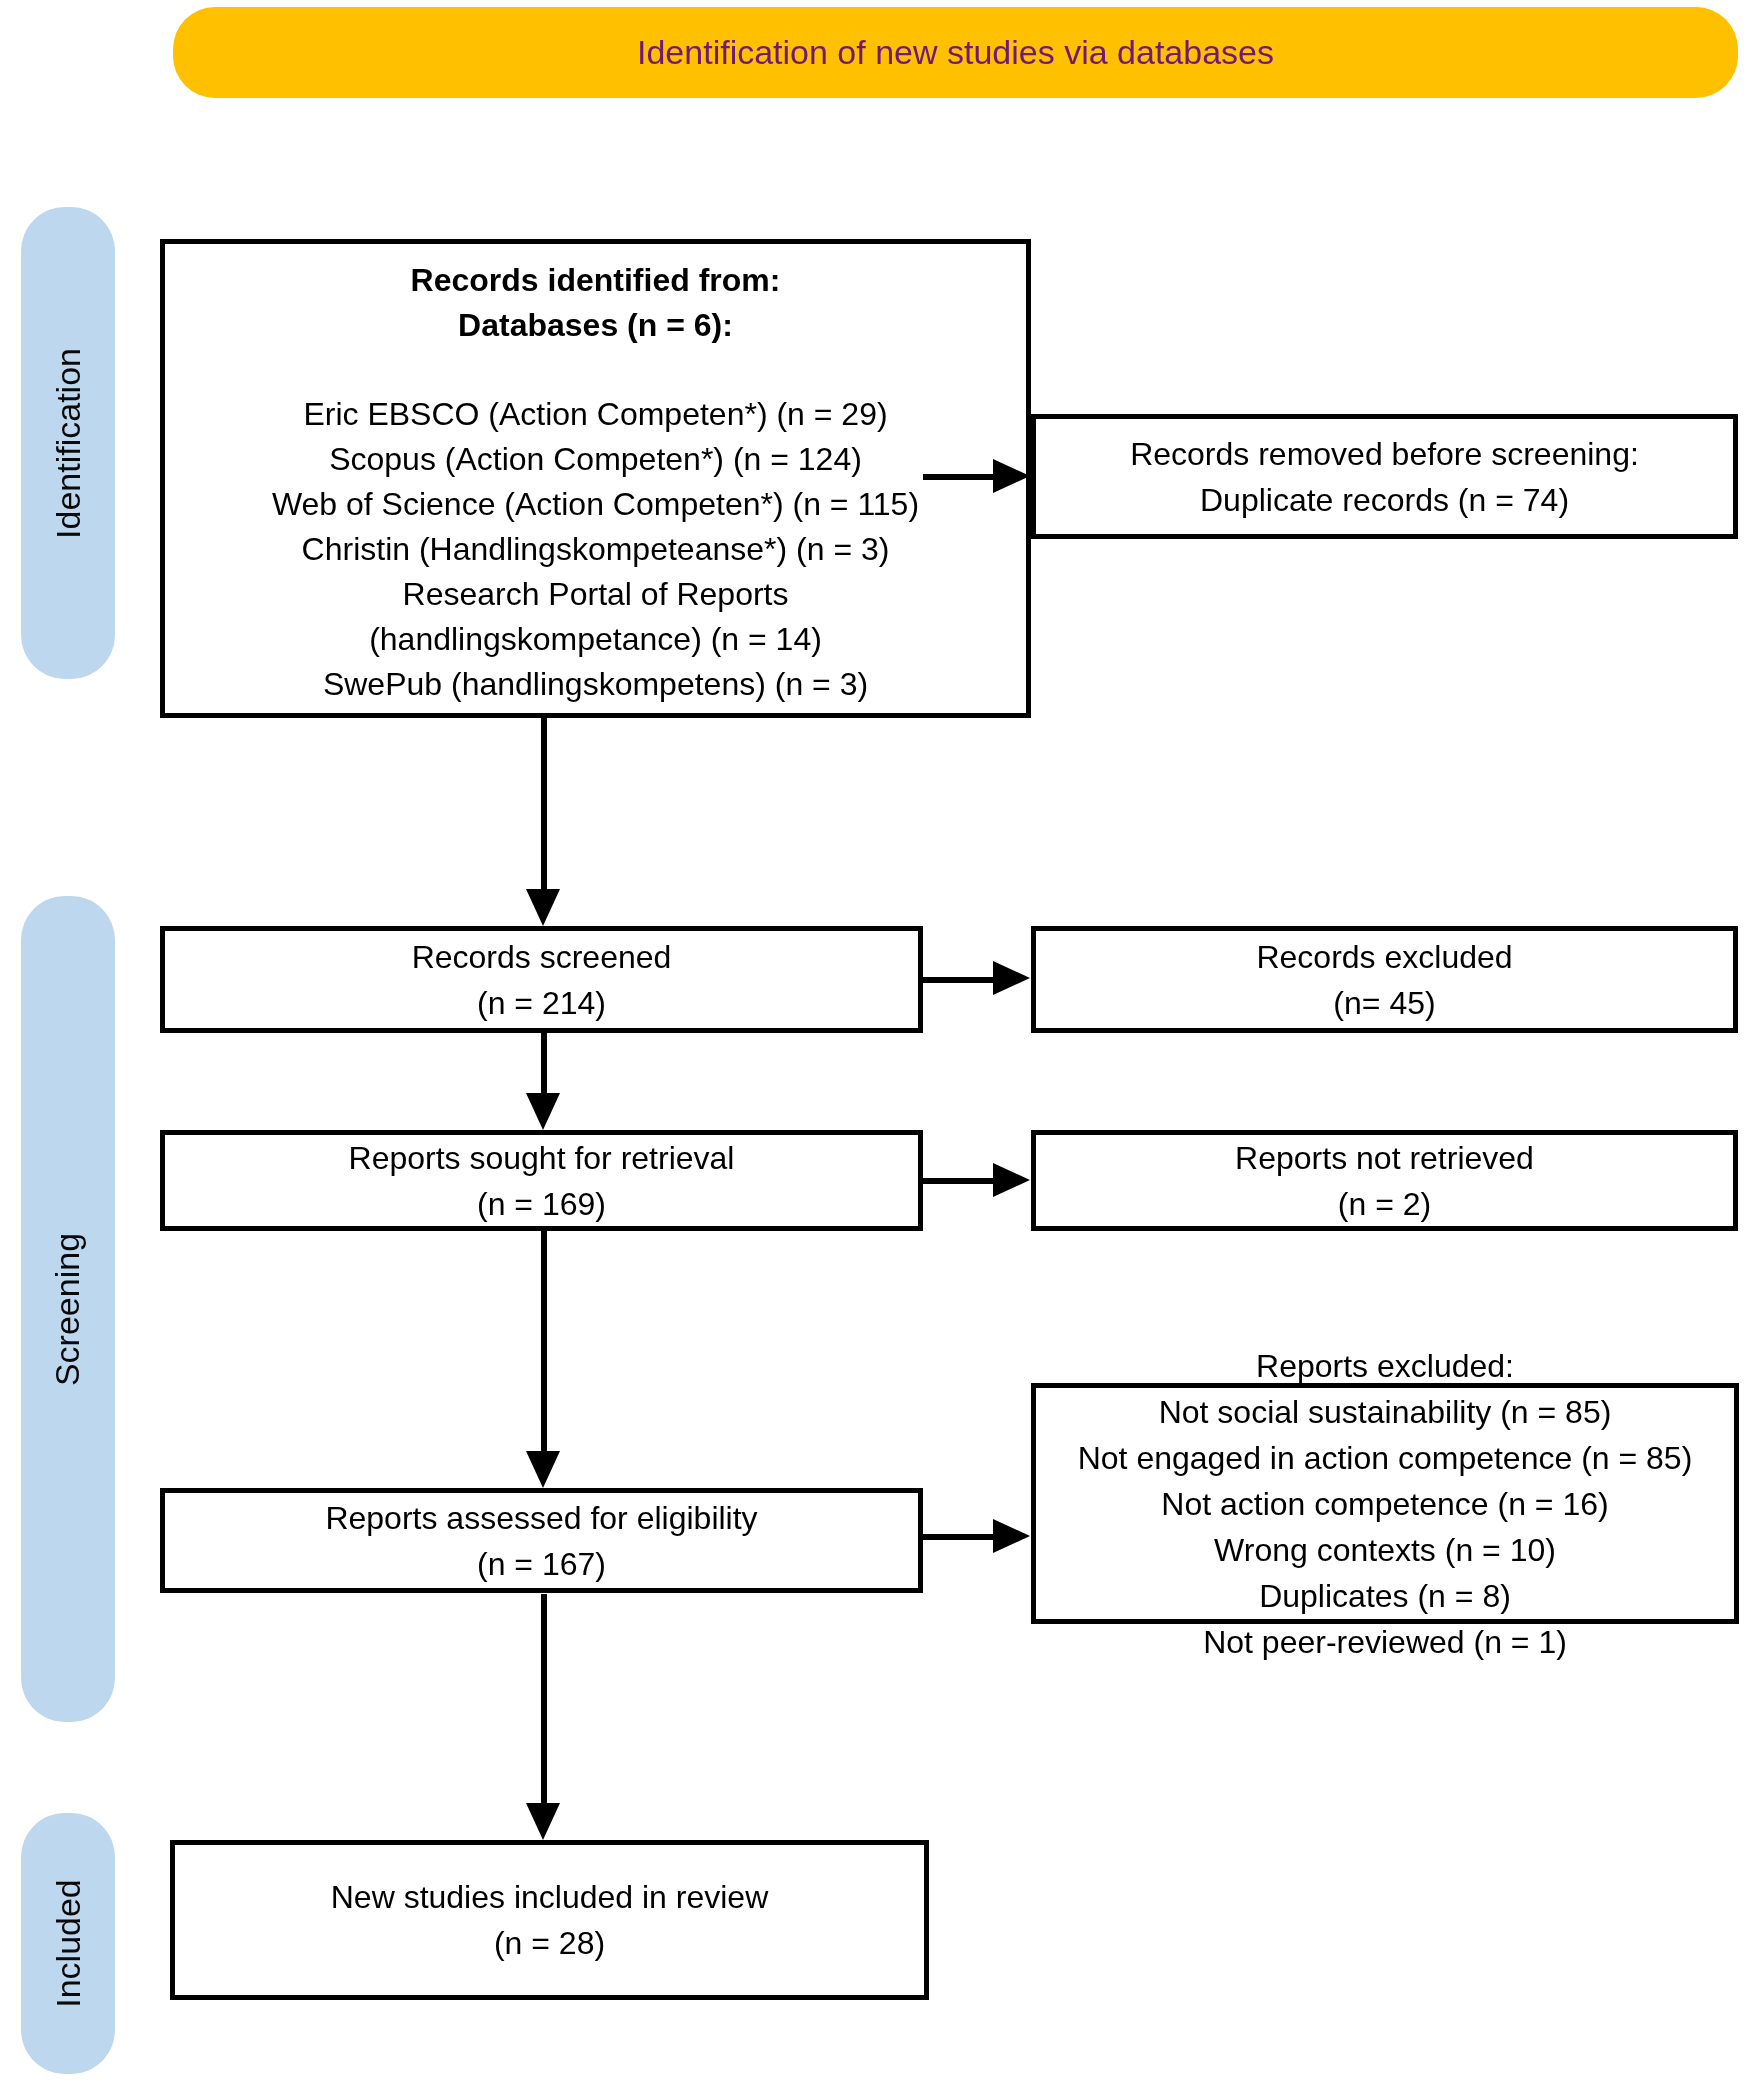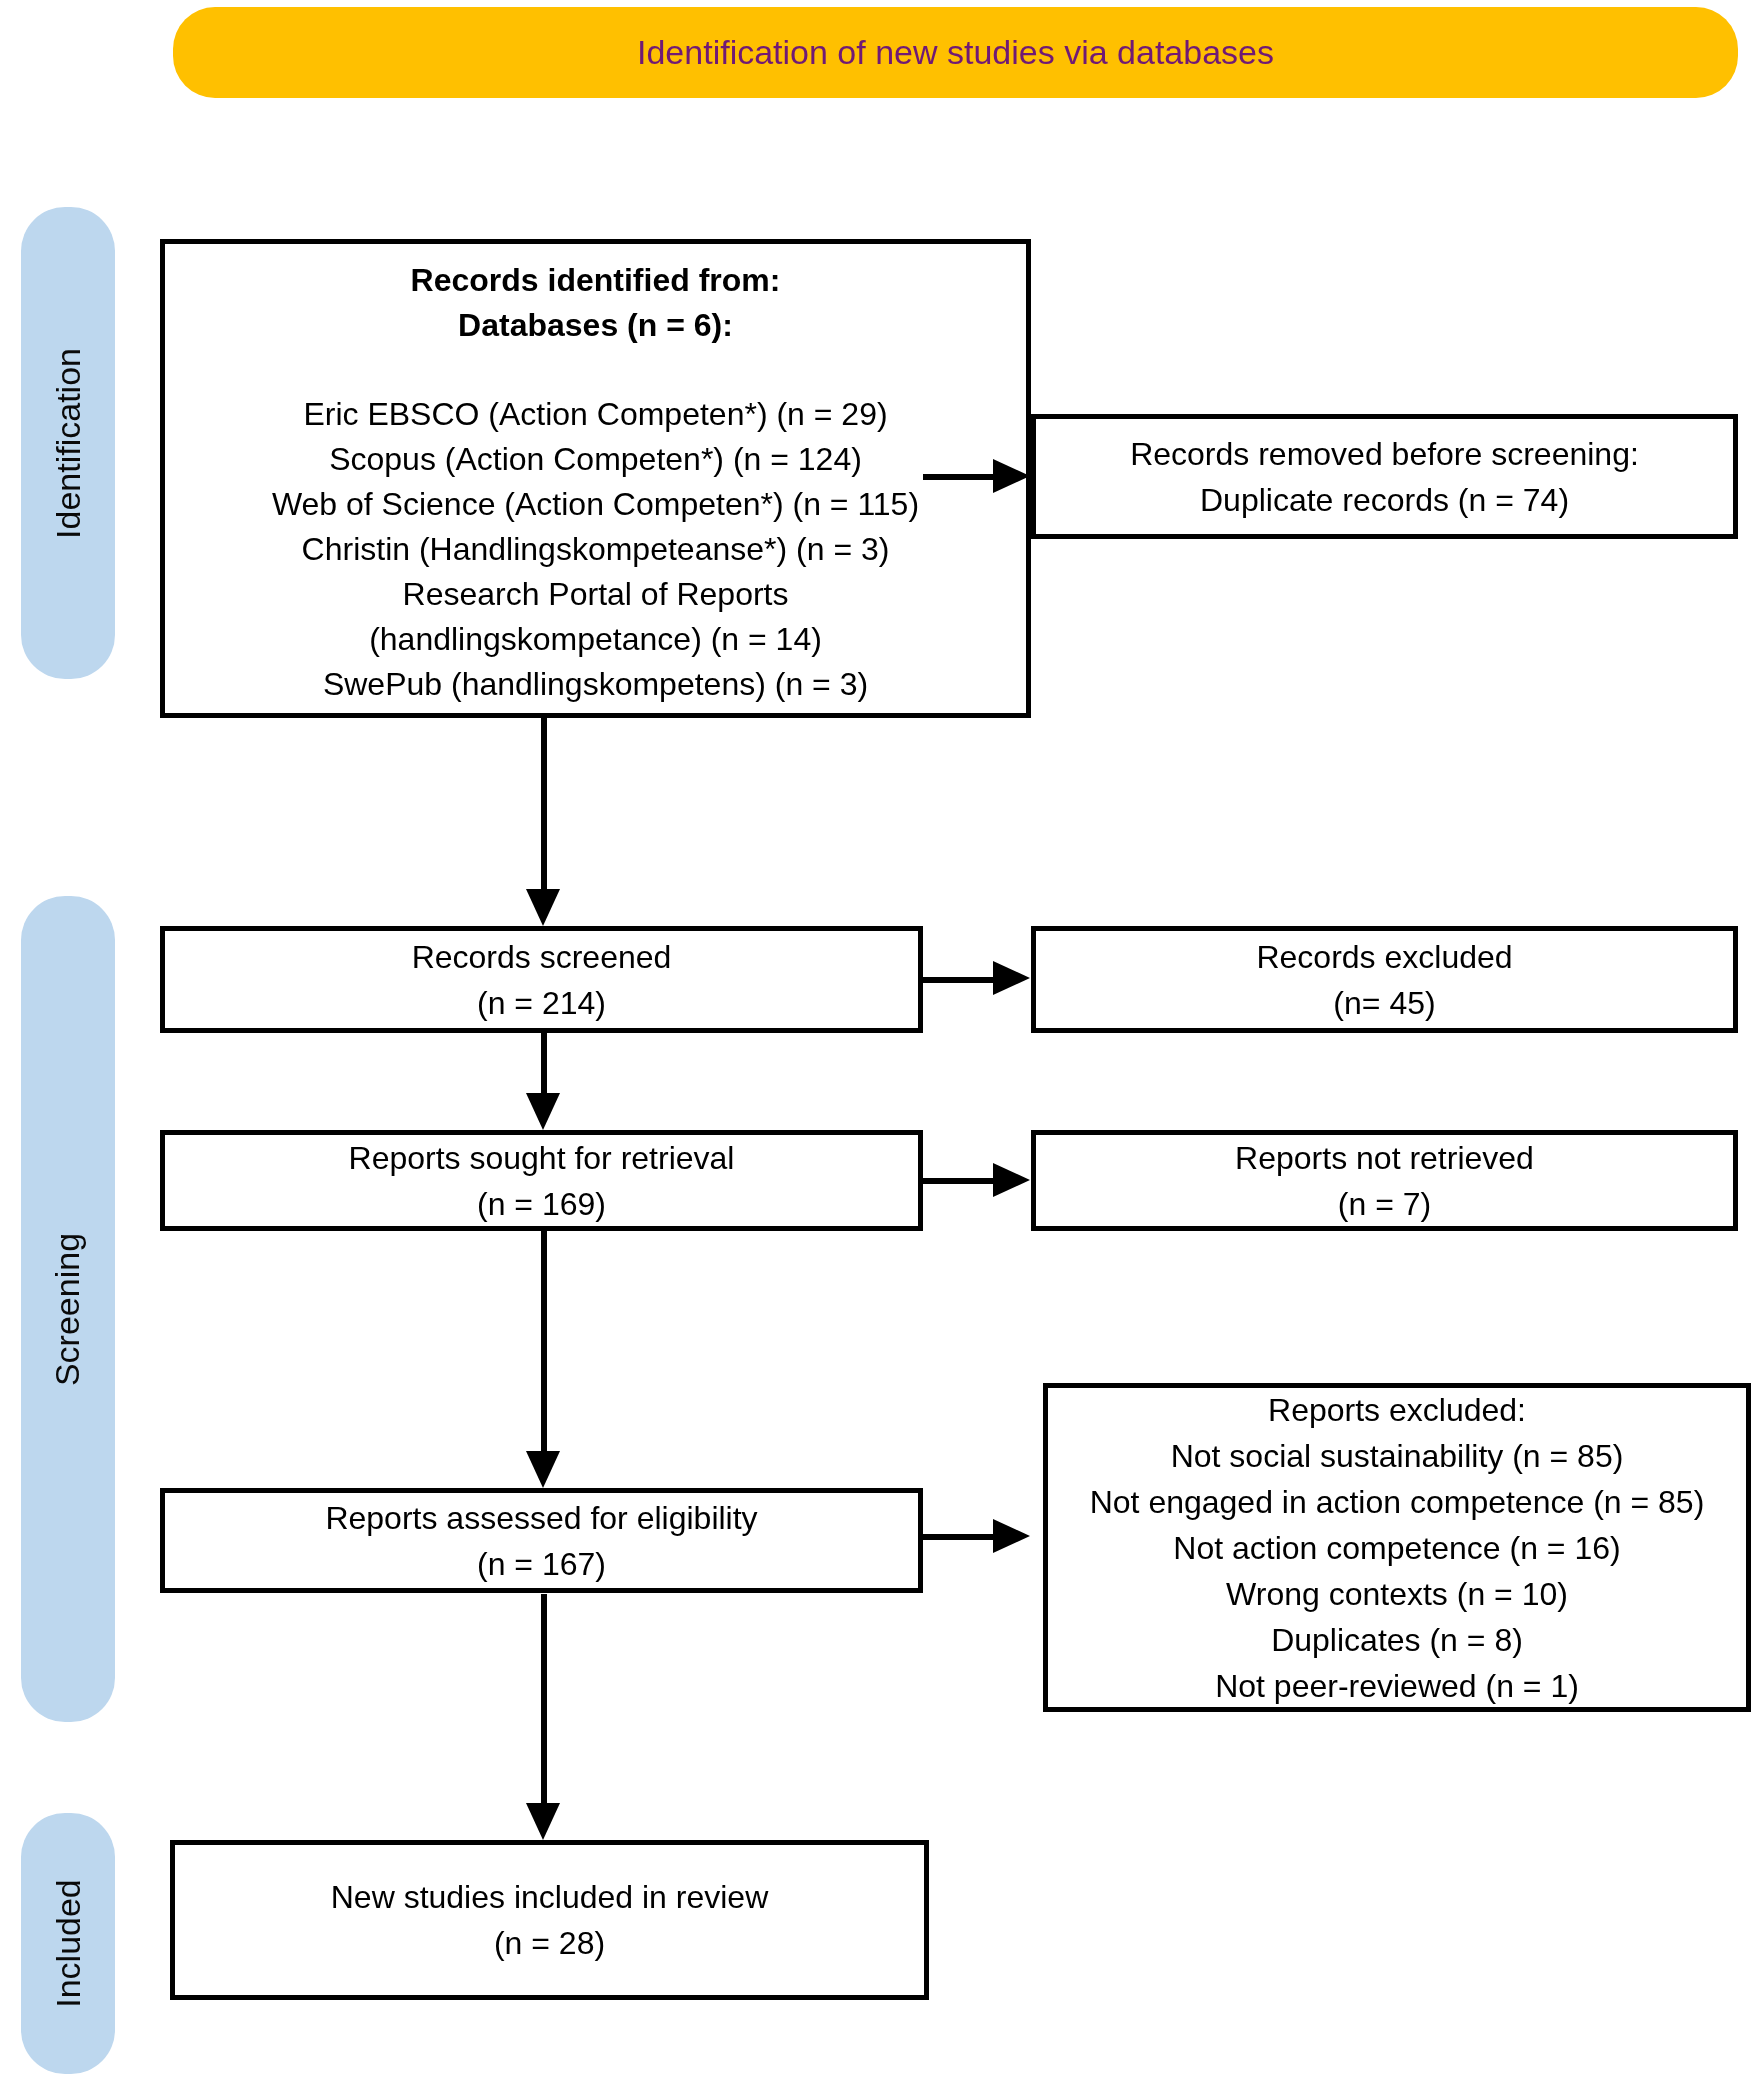--- a/index.html
+++ b/index.html
@@ -114,24 +114,24 @@
     <span>Duplicate records (n = 74)</span>
   </div>
 
   <div class="box" style="left:1031px; top:926px; width:707px; height:107px;">
     <span>Records excluded</span>
     <span>(n= 45)</span>
   </div>
 
   <div class="box" style="left:1031px; top:1130px; width:707px; height:101px;">
     <span>Reports not retrieved</span>
-    <span>(n = 7)</span>
+    <span>(n = 2)</span>
   </div>
 
-  <div class="box" style="left:1031px; top:1383px; width:708px; height:329px;margin-left:12px;">
+  <div class="box" style="left:1031px; top:1383px; width:708px; height:241px;">
     <span>Reports excluded:</span>
     <span>Not social sustainability (n = 85)</span>
     <span>Not engaged in action competence (n = 85)</span>
     <span>Not action competence (n = 16)</span>
     <span>Wrong contexts (n = 10)</span>
     <span>Duplicates (n = 8)</span>
     <span>Not peer-reviewed (n = 1)</span>
   </div>
 
   <div class="stem-v" style="left:541px; top:718px;  height:175px;"></div>

